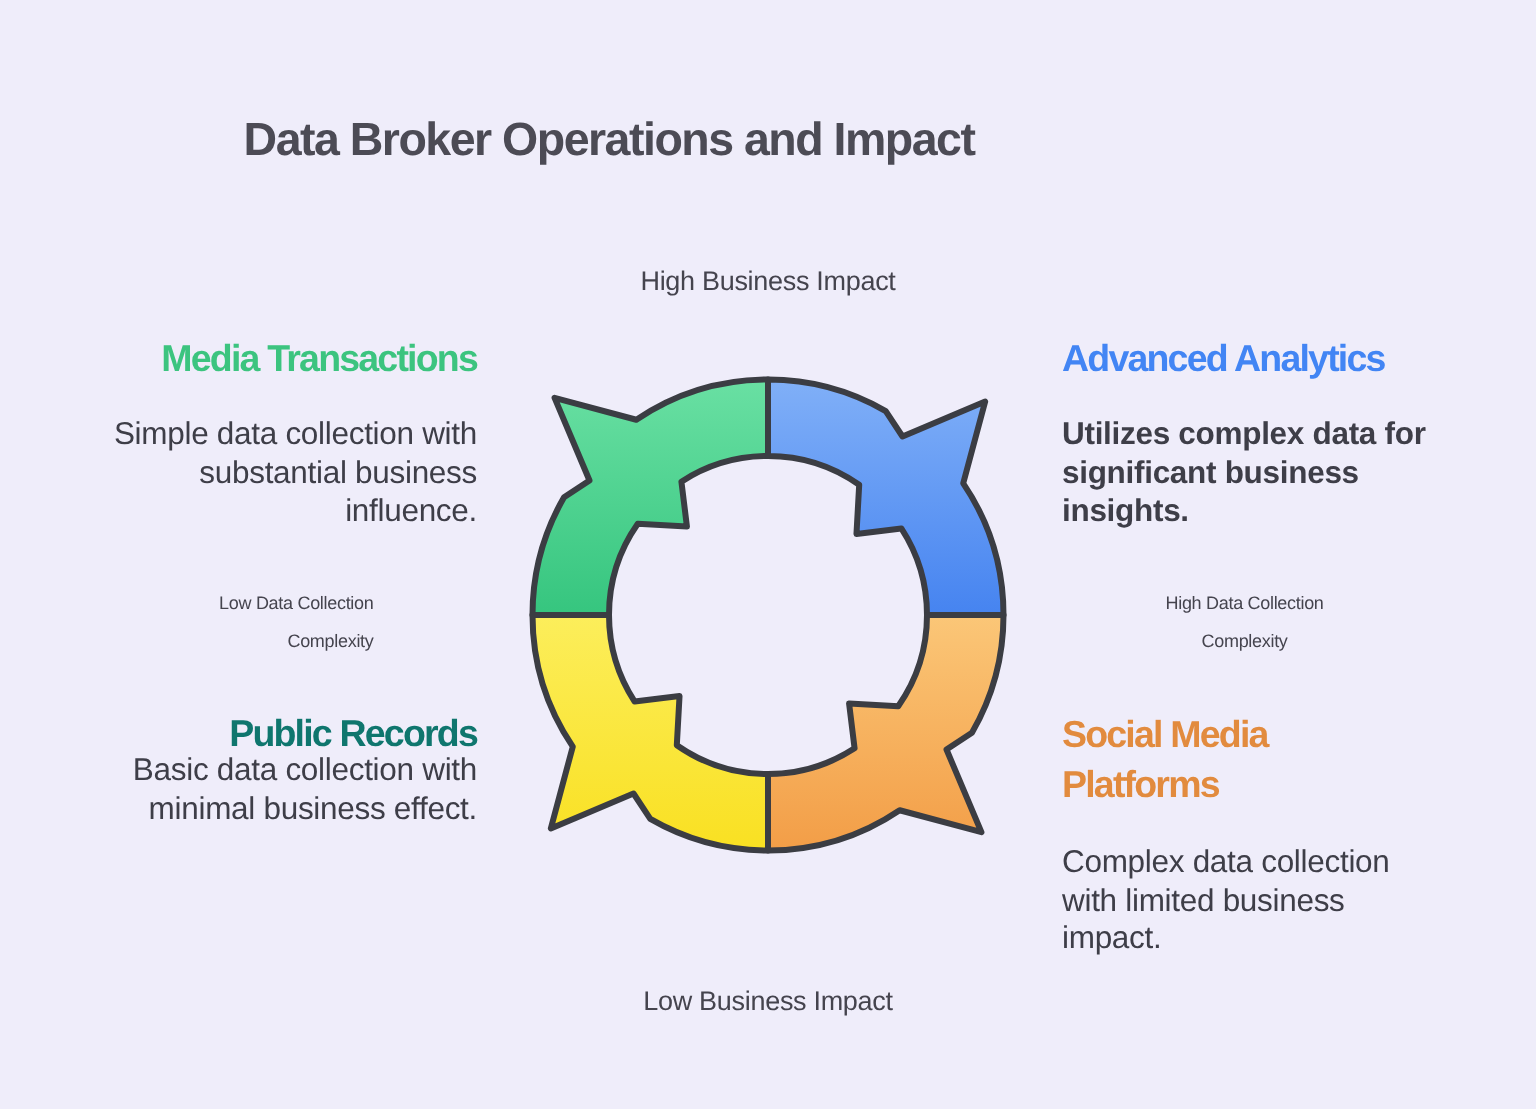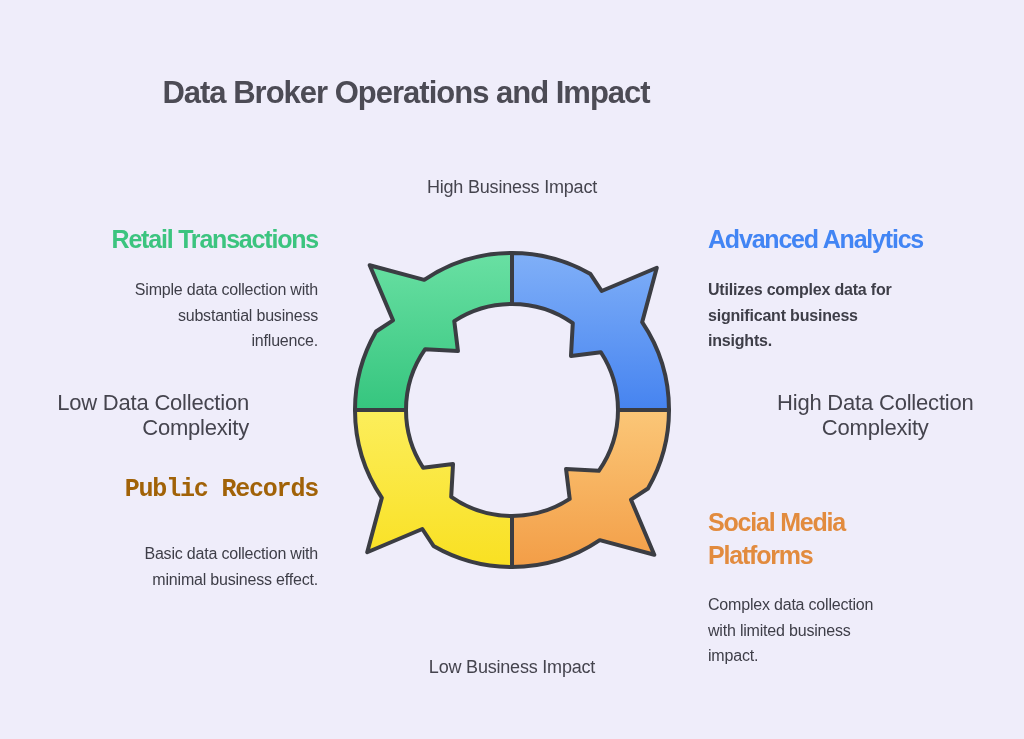--- a/index.html
+++ b/index.html
@@ -16,71 +16,71 @@
     font-size: 31px; font-weight: 700; letter-spacing: -1px;
     color: #4C4B55;
   }
   .axis-center {
     left: 0; width: 1024px; text-align: center;
     font-size: 18px; color: #45444E; letter-spacing: -0.2px;
   }
   .axis-top { top: 177px; }
   .axis-bottom { top: 657px; }
   .axis-side {
-    font-size: 22px; color: #45444E; line-height: 25px;
+    font-size: 12px; color: #45444E; line-height: 25px;
     white-space: pre-line; letter-spacing: -0.2px;
   }
   .axis-left { top: 390px; right: 775px; text-align: right; }
   .axis-right { top: 390px; left: 777px; text-align: center; }
 
   .q-heading {
     font-size: 25px; font-weight: 700; letter-spacing: -1.2px;
     line-height: 33px; white-space: pre-line;
   }
   .q-body {
-    font-size: 16px; color: #3E3E48; line-height: 25.5px;
+    font-size: 21px; color: #3E3E48; line-height: 25.5px;
     white-space: pre-line; letter-spacing: -0.2px;
   }
   .col-left  { right: 706px; text-align: right; }
   .col-right { left: 708px; text-align: left; }
 
   .h-retail    { top: 223px; }
   .b-retail    { top: 277px; }
   .h-analytics { top: 223px; text-align: center; }
   .b-analytics { top: 277px; font-weight: bold; }
   .h-public    { top: 473px; }
-  .b-public    { top: 541px; }
-  .h-social    { top: 474px; margin-top: 32px; }
-  .b-social    { top: 562px; margin-top: 30px; }
+  .b-public    { top: 501px; }
+  .h-social    { top: 474px; }
+  .b-social    { top: 562px; }
 
   .diagram { left: 300px; top: 198px; }
 </style>
 </head>
 <body style="background: rgb(239, 237, 250);">
 
 <div class="abs title">Data Broker Operations and Impact</div>
 
 <div class="abs axis-center axis-top">High Business Impact</div>
 <div class="abs axis-center axis-bottom">Low Business Impact</div>
 <div class="abs axis-side axis-left">Low Data Collection
 Complexity</div>
 <div class="abs axis-side axis-right">High Data Collection
 Complexity</div>
 
-<div class="abs q-heading col-left h-retail" style="color: rgb(60, 196, 127);">Retail Transactions</div>
+<div class="abs q-heading col-left h-retail" style="color: rgb(60, 196, 127);">Media Transactions</div>
 <div class="abs q-body col-left b-retail">Simple data collection with
 substantial business
 influence.</div>
 
 <div class="abs q-heading col-right h-analytics" style="color: rgb(66, 133, 244);">Advanced Analytics</div>
 <div class="abs q-body col-right b-analytics">Utilizes complex data for
 significant business
 insights.</div>
 
-<div class="abs q-heading col-left h-public" style="color: #a16207; font-family: Liberation Mono, monospace;">Public Records</div>
+<div class="abs q-heading col-left h-public" style="color: #0f766e;">Public Records</div>
 <div class="abs q-body col-left b-public">Basic data collection with
 minimal business effect.</div>
 
 <div class="abs q-heading col-right h-social" style="color: rgb(226, 139, 62);">Social Media
 Platforms</div>
 <div class="abs q-body col-right b-social">Complex data collection
 with limited business
 impact.</div>
 
 <svg class="abs diagram" width="424" height="424" viewBox="-212 -212 424 424" id="cycle-svg">

